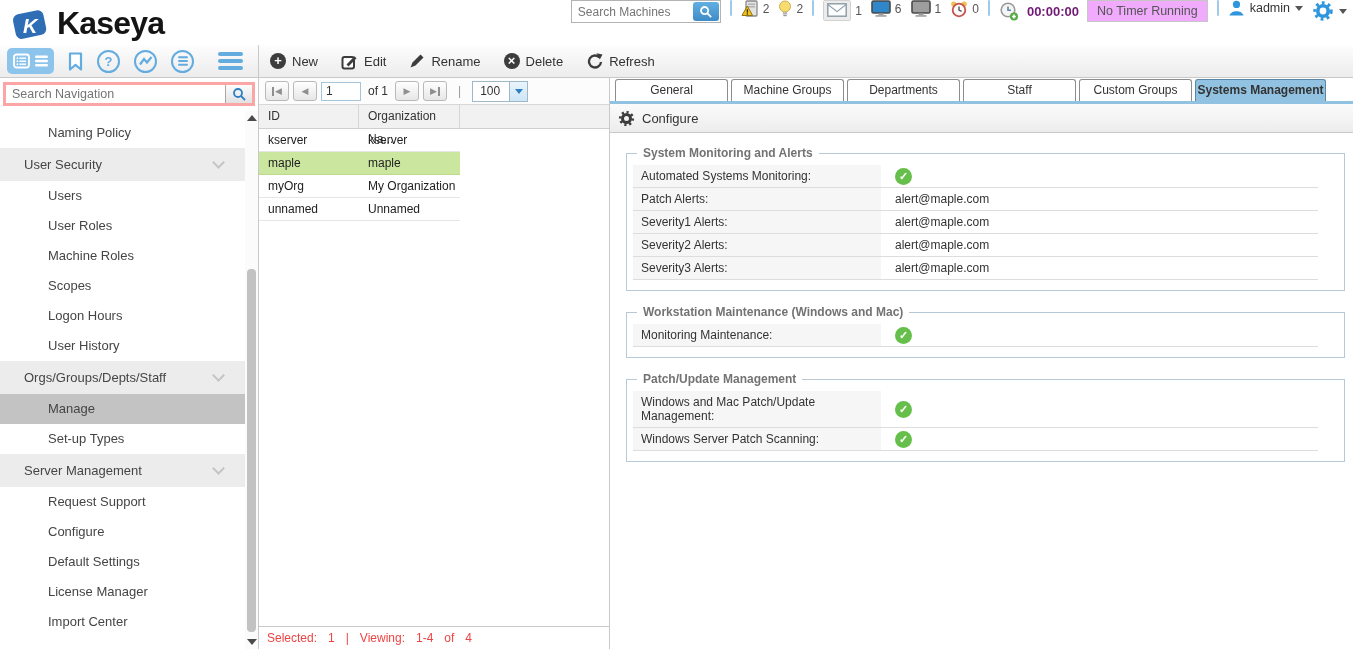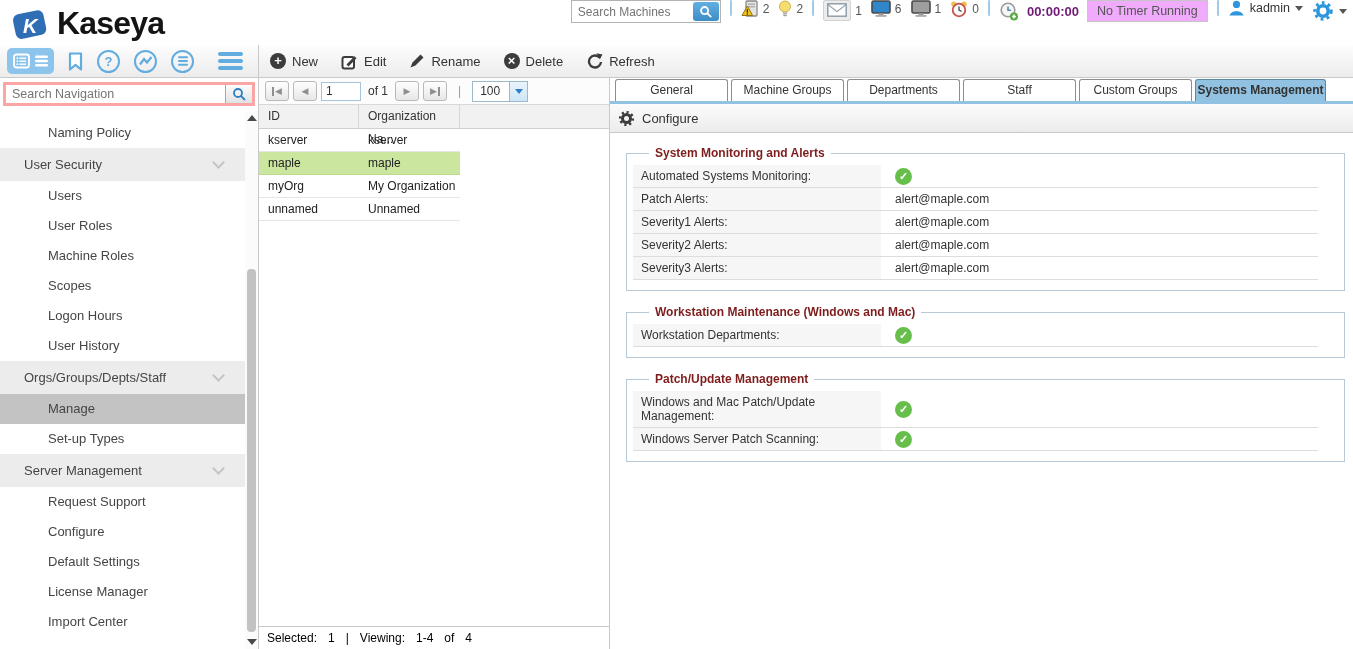--- a/index.html
+++ b/index.html
@@ -61,31 +61,31 @@
   .ps-value { width:36px; background:#fff; font-size:12px; color:#333; line-height:19px; padding-left:7px; }
   .ps-btn { width:18px; background:linear-gradient(#eaf4fc,#cde5f6); border-left:1px solid #9fb8c8; display:flex; align-items:center; justify-content:center; }
   .tri-dn-blue { width:0; height:0; border-left:4px solid transparent; border-right:4px solid transparent; border-top:5px solid #2d7fc4; }
   .table-head { height:24px; background:#f1f1f1; border-bottom:1px solid #cfcfcf; display:flex; font-size:12px; color:#333; }
   .th { line-height:23px; padding-left:9px; border-right:1px solid #d6d6d6; }
   .th-id { width:100px; } .th-org { width:101px; }
   .trow { width:201px; height:23px; display:flex; font-size:12px; color:#222; border-bottom:1px solid #e6e6e6; }
   .trow.selected { background:#cbe79f; border-bottom-color:#bcd98c; }
   .td { line-height:22px; padding-left:9px; }
   .td-id { width:100px; } .td-org { width:101px; }
-  .status-bar { position:absolute; left:0; right:0; bottom:0; height:23px; border-top:1px solid #c9c9c9; background:#fff; display:flex; align-items:center; font-size:12px; color:#000000; padding-left:8px; gap:11px; }
+  .status-bar { position:absolute; left:0; right:0; bottom:0; height:23px; border-top:1px solid #c9c9c9; background:#fff; display:flex; align-items:center; font-size:12px; color:#ef4444; padding-left:8px; gap:11px; }
   
   .detail { position:absolute; top:78px; left:610px; width:743px; height:571px; background:#fff; }
   .tabs { display:flex; gap:3px; padding:1px 0 0 5px; }
   .tab { width:113px; height:22px; line-height:20px; text-align:center; font-size:12px; color:#333; border:1px solid #8d8d8d; border-bottom:none; border-radius:3px 3px 0 0; background:#fff; }
   .tab.active { width:131px; background:#92c2e1; font-weight:bold; border-color:#5b87a5; }
   .tab-underline { height:3px; background:#92c2e1; }
   .config-bar { height:29px; background:linear-gradient(#fbfbfb,#ececec); border-bottom:1px solid #c9c9c9; display:flex; align-items:center; gap:7px; padding-left:8px; font-size:13px; color:#333; }
   .content { padding:13px 8px 0 16px; }
   fieldset { border:1px solid #b7c9d6; margin:0 0 14px 0; padding:5px 0 10px 6px; }
-  legend { font-size:12px; font-weight:bold; color:#7f1d1d; padding:0 6px; margin-left:16px; }
+  legend { font-size:12px; font-weight:bold; color:#737373; padding:0 6px; margin-left:4px; }
   .drow { display:flex; align-items:stretch; border-bottom:1px solid #ddd; min-height:23px; margin-right:26px; }
   .drow-label { width:248px; background:#f6f6f6; padding:4px 8px; font-size:12px; color:#333; display:flex; align-items:center; }
   .drow-value { padding-left:14px; font-size:12px; color:#333; display:flex; align-items:center; }
   .check-badge { width:17px; height:17px; border-radius:50%; background:#67bf4b; color:#fff; font-size:11px; font-weight:bold; display:flex; align-items:center; justify-content:center; }
 </style>
 </head>
 <body>
 
 <div class="topbar">
   <div class="logo">
@@ -407,21 +407,21 @@
         <div class="drow-label">Severity3 Alerts:</div>
         <div class="drow-value">
             <span>alert@maple.com</span>
           </div>
       </div>
     </fieldset>
 
     <fieldset>
       <legend>Workstation Maintenance (Windows and Mac)</legend>
       <div class="drow">
-        <div class="drow-label">Workstation Departments:</div>
+        <div class="drow-label">Monitoring Maintenance:</div>
         <div class="drow-value">
             <span class="check-badge">✓</span>
           </div>
       </div>
     </fieldset>
 
     <fieldset>
       <legend>Patch/Update Management</legend>
       <div class="drow">
         <div class="drow-label">Windows and Mac Patch/Update Management:</div>

